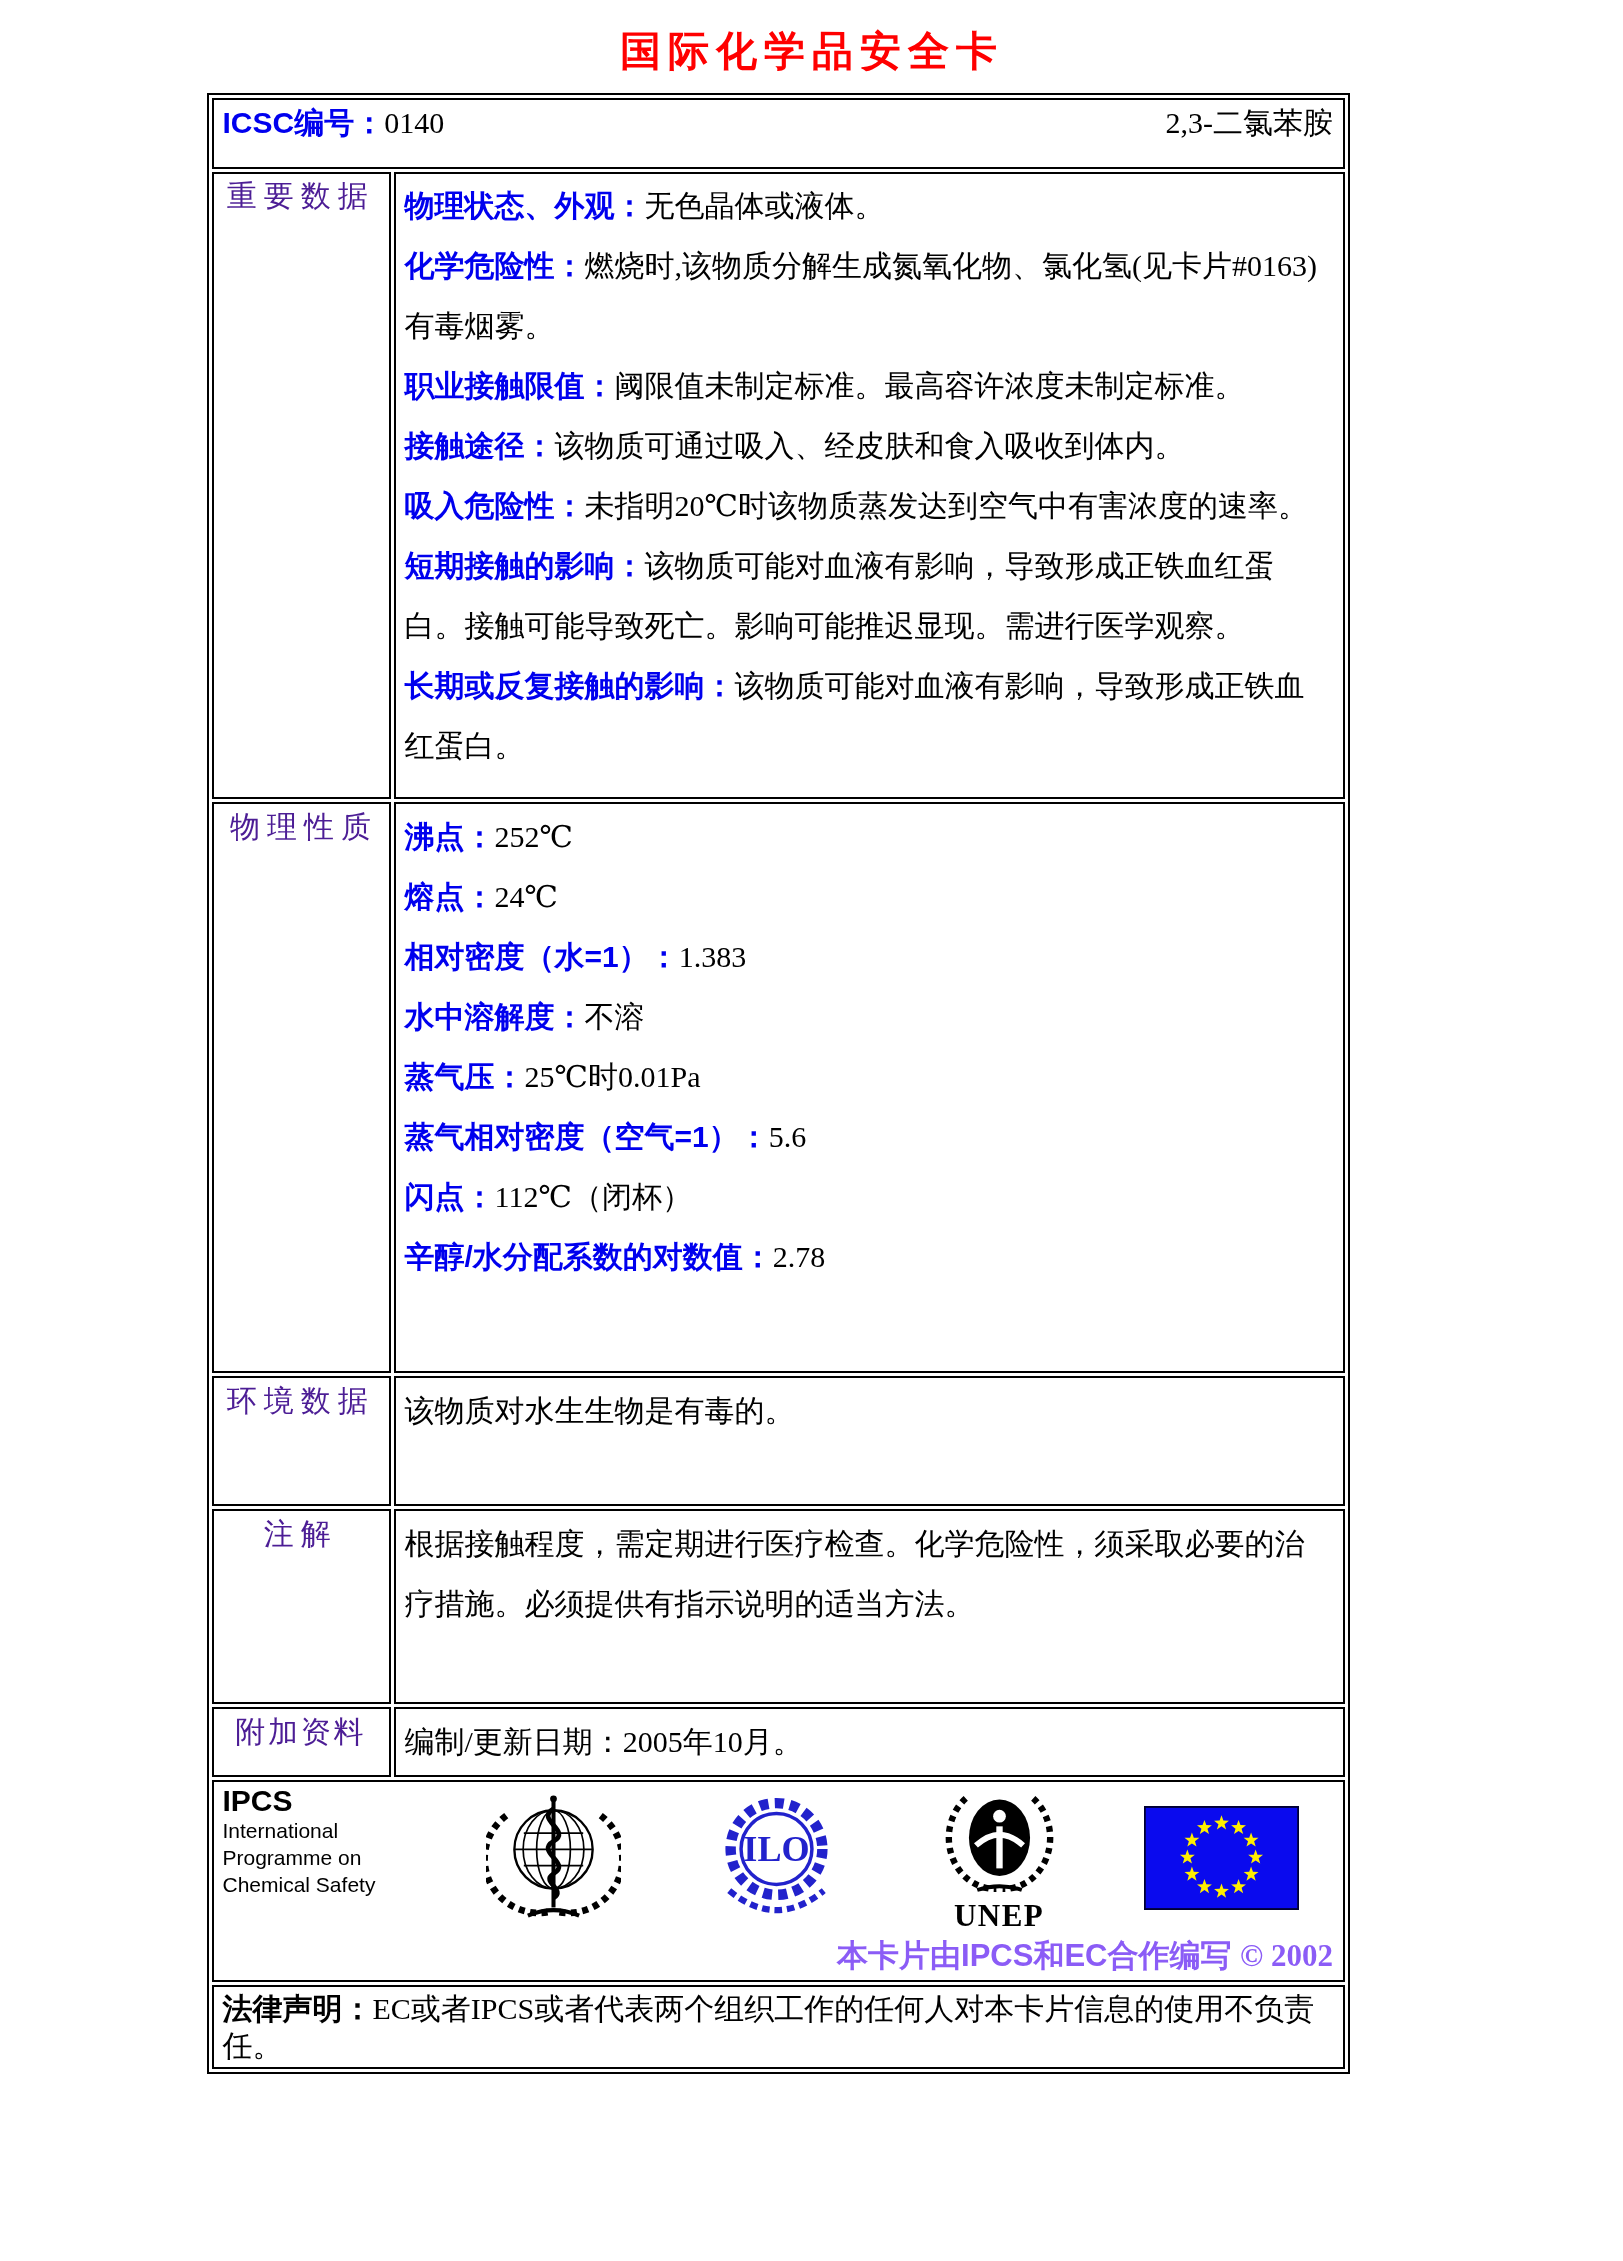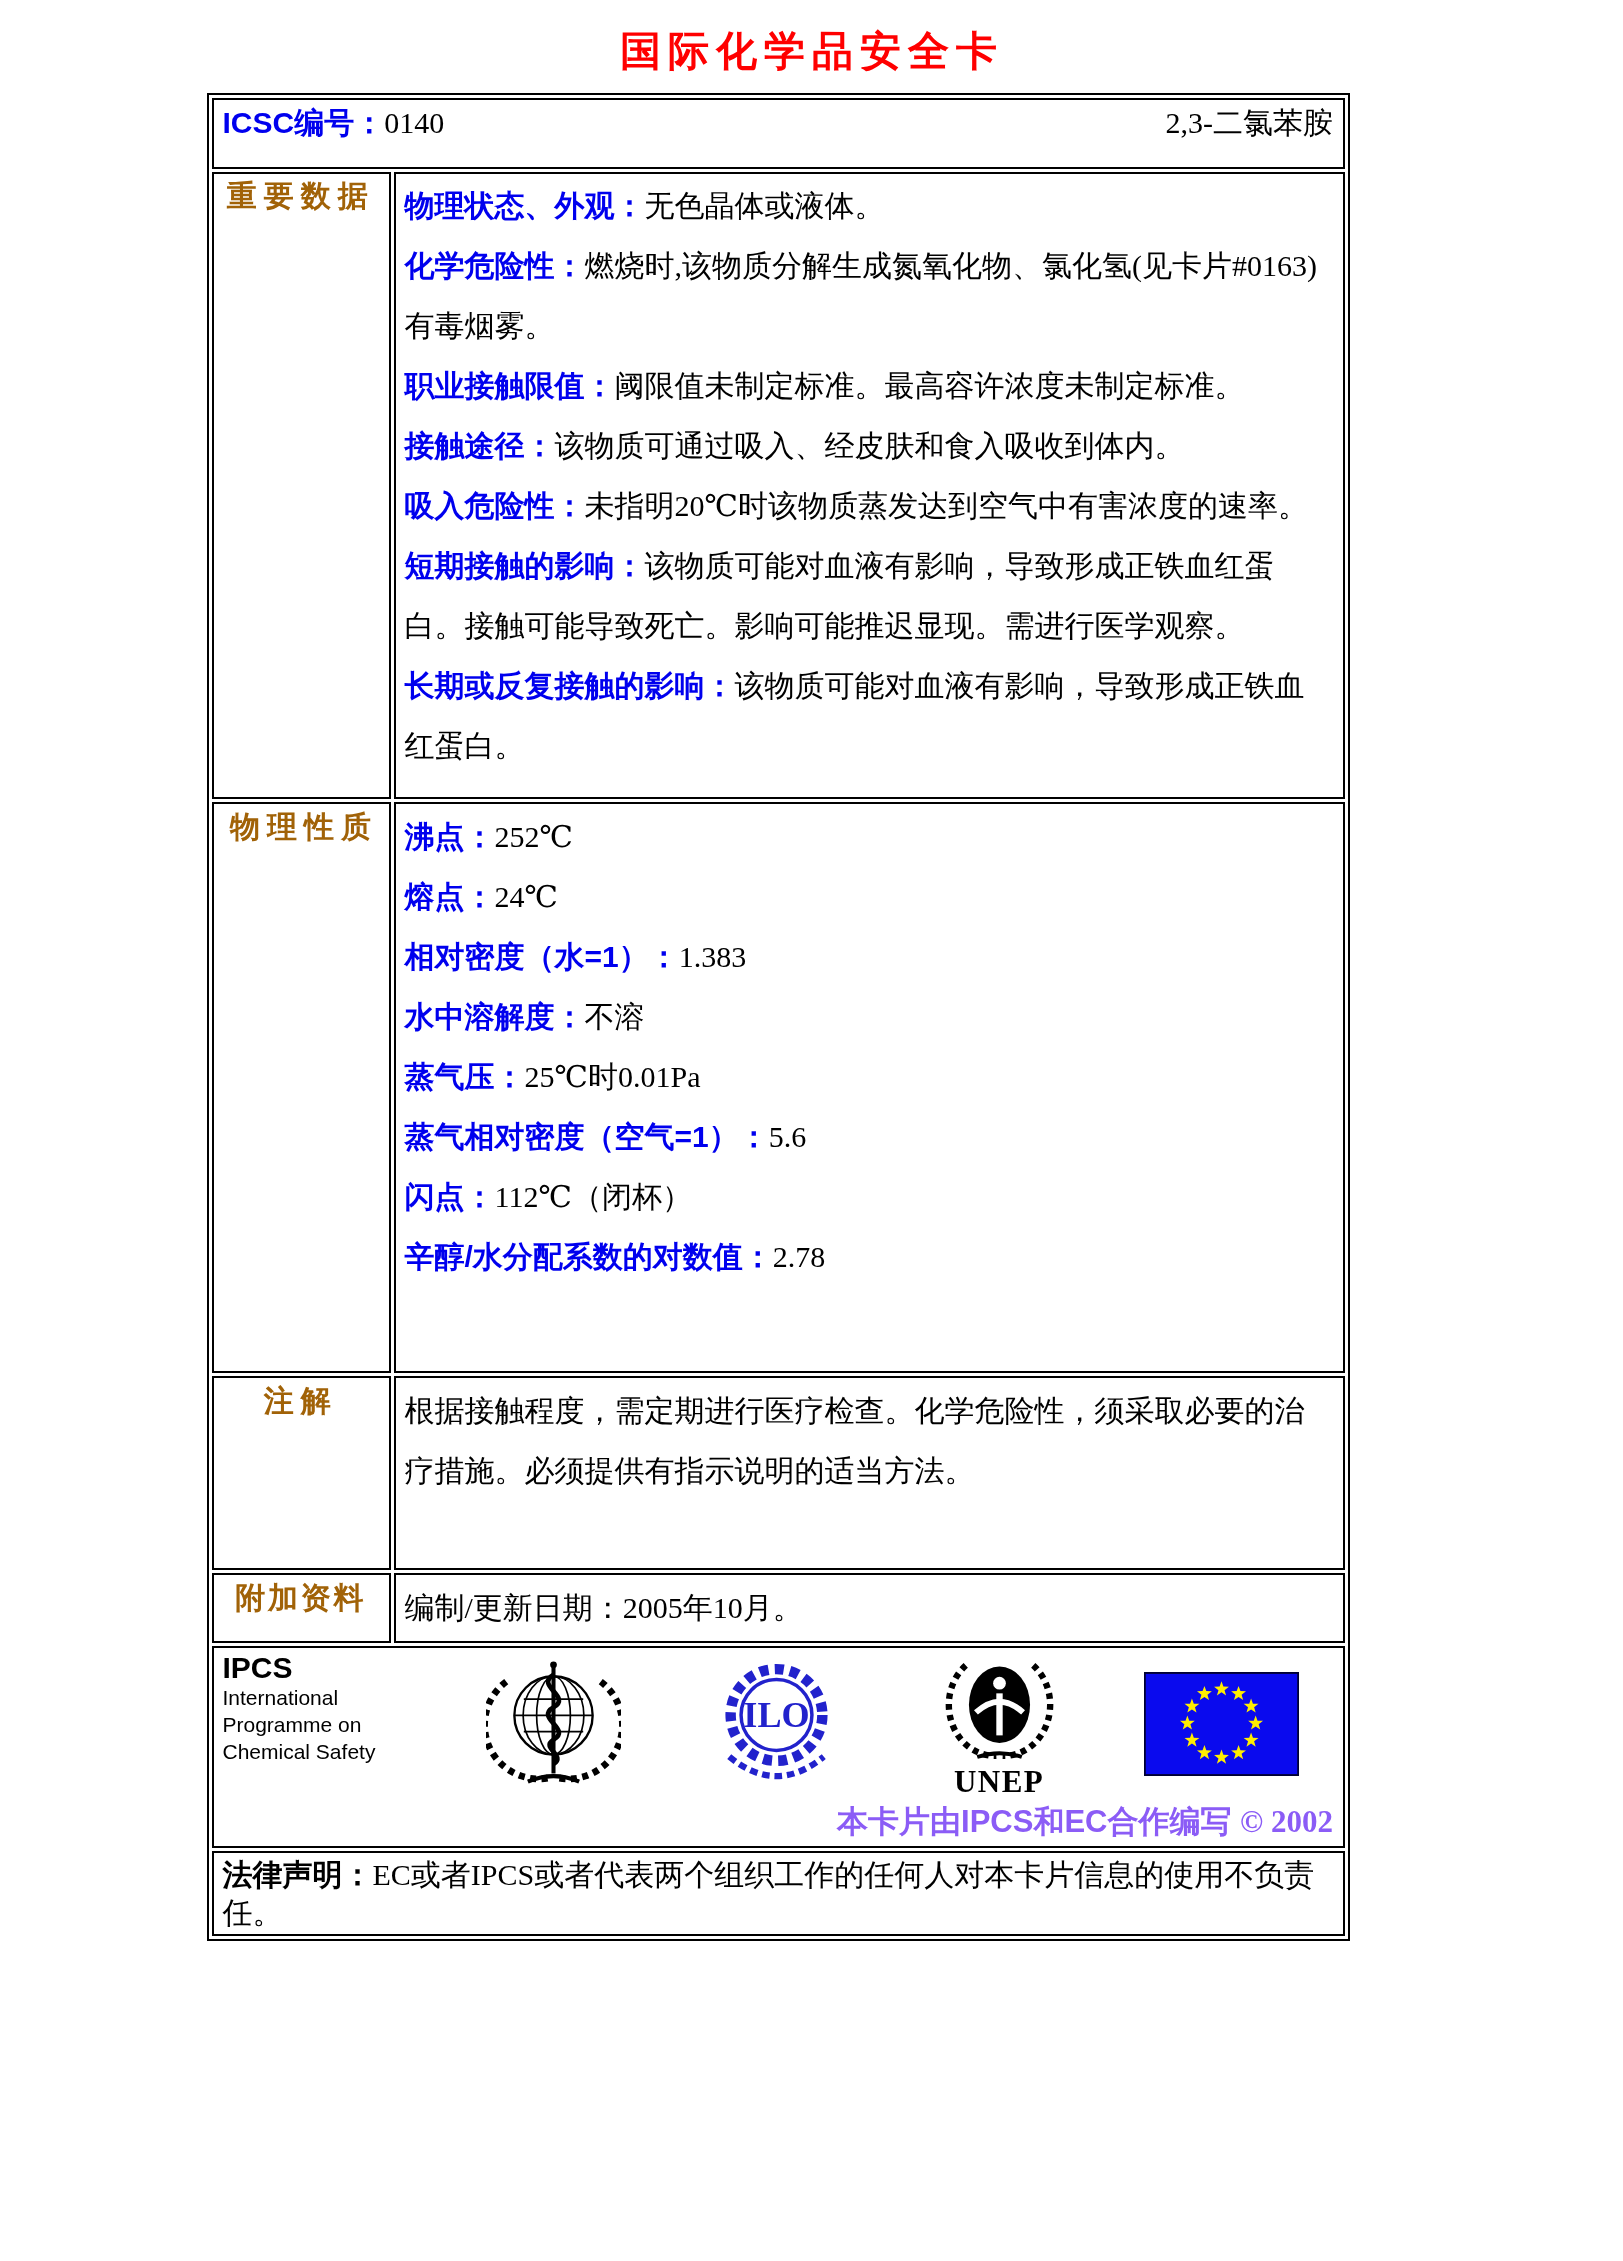--- a/index.html
+++ b/index.html
@@ -30,22 +30,22 @@
   table.card td{
     border:2.1px solid #000;
     vertical-align:top;
     padding:2.8px 10px 2.8px 8.5px;
     font-size:30px;
     background:#fff;
   }
   td.lab{
     vertical-align:middle;
     text-align:center;
-    color:#a16207;
-    font-weight:bold;
+    color:#4c1d95;
+    font-weight:normal;
     font-family:"Liberation Sans","DejaVu Sans",sans-serif;
     font-size:30px;
     letter-spacing:7px;
     padding:2.8px 1.4px;
     margin-top:36px;
   }
   td.hdr{vertical-align:middle;height:61px;font-size:28px;}
   .hdr-flex{display:flex;justify-content:space-between;align-items:center;}
   .k{
     color:#0000ee;
@@ -124,20 +124,26 @@
       <p><span class="k">熔点：</span><span>24℃</span></p>
       <p><span class="k">相对密度（水=1）：</span><span>1.383</span></p>
       <p><span class="k">水中溶解度：</span><span>不溶</span></p>
       <p><span class="k">蒸气压：</span><span>25℃时0.01Pa</span></p>
       <p><span class="k">蒸气相对密度（空气=1）：</span><span>5.6</span></p>
       <p><span class="k">闪点：</span><span>112℃（闭杯）</span></p>
       <p><span class="k">辛醇/水分配系数的对数值：</span><span>2.78</span></p>
     </td>
   </tr>
 
+  <tr>
+    <td class="lab" style="height:121px;">环境数据</td>
+    <td class="con">
+      <p>该物质对水生生物是有毒的。</p>
+    </td>
+  </tr>
 
   <tr>
     <td class="lab" style="height:185px;">注解</td>
     <td class="con">
       <p>根据接触程度，需定期进行医疗检查。化学危险性，须采取必要的治疗措施。必须提供有指示说明的适当方法。</p>
     </td>
   </tr>
 
   <tr>
     <td class="lab" style="height:45px;letter-spacing:2.8px;">附加资料</td>

